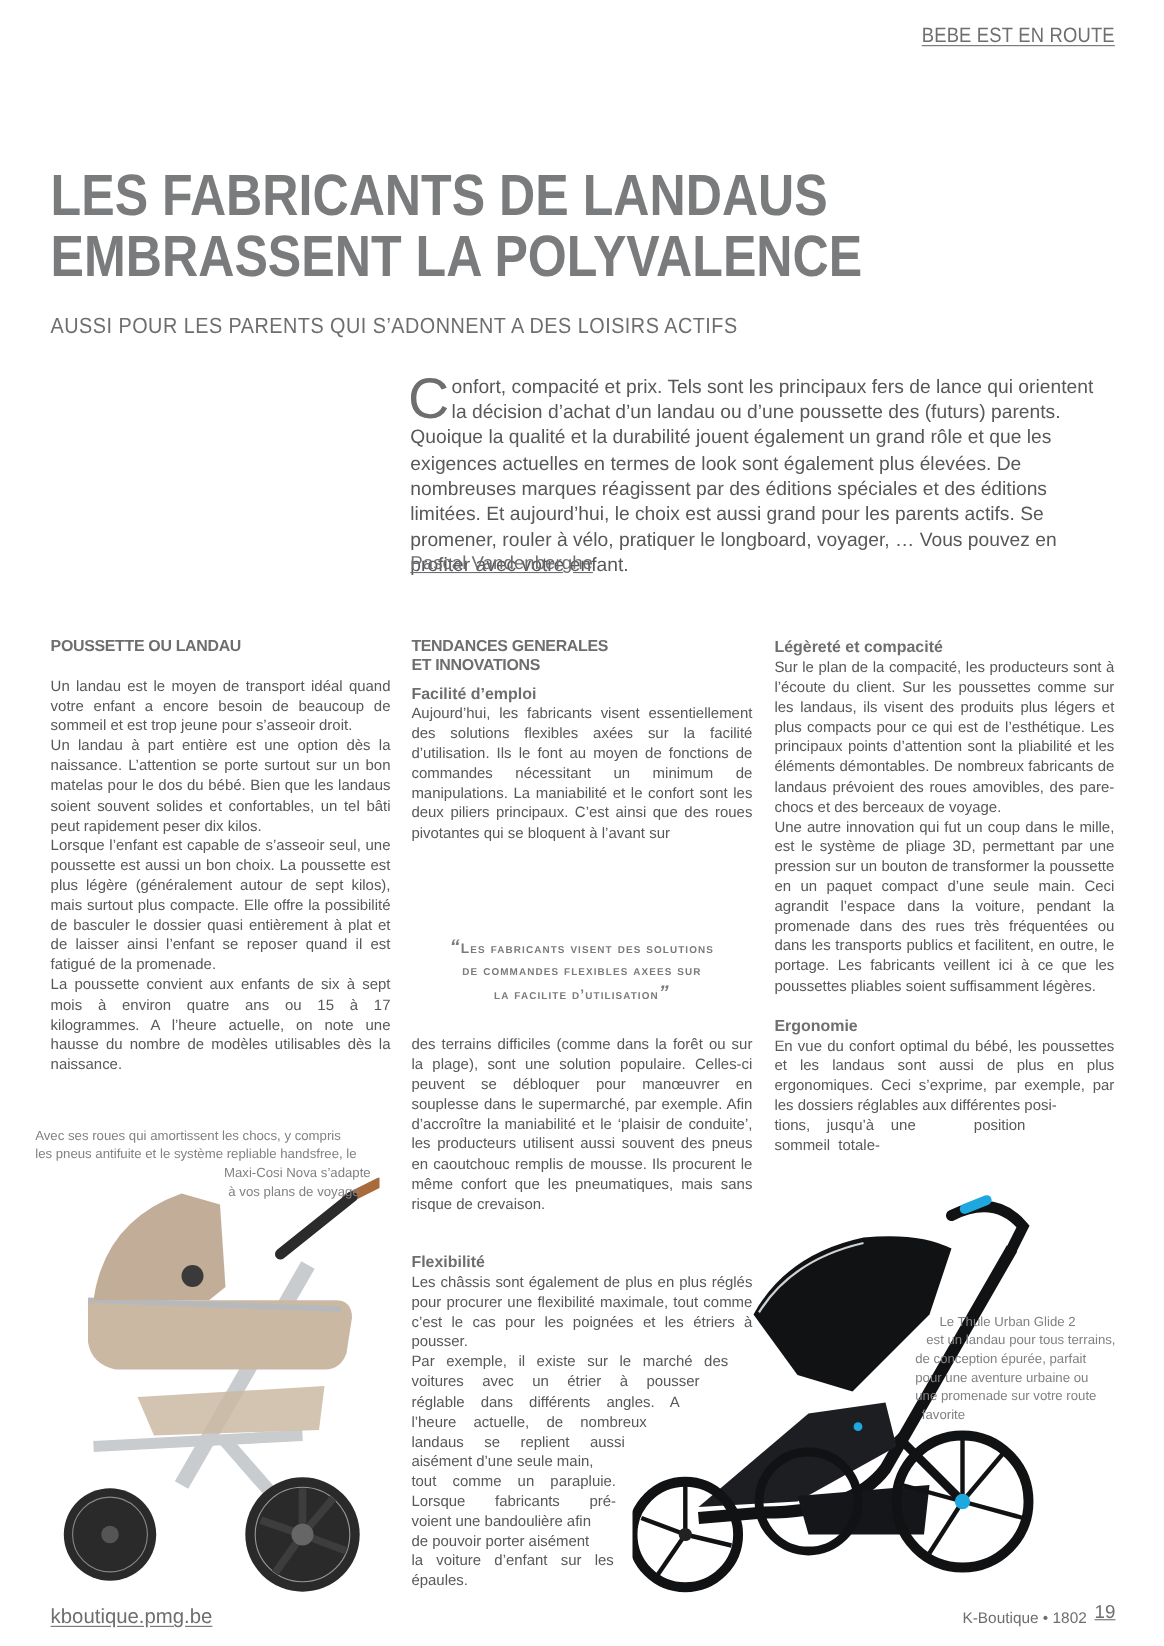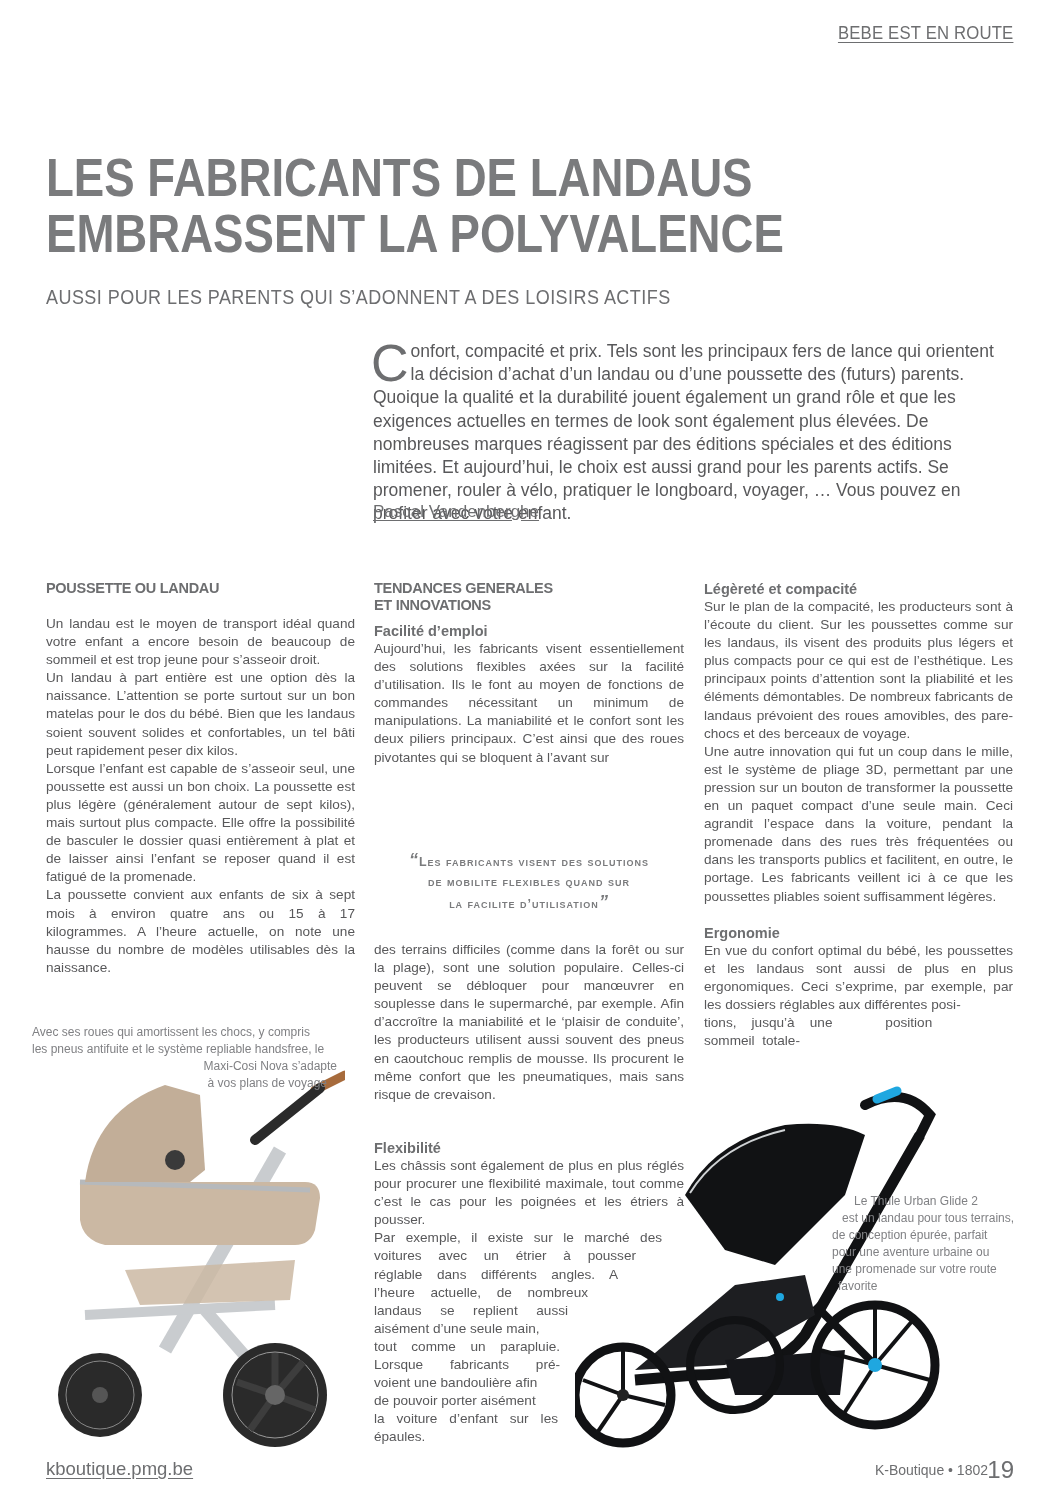--- a/index.html
+++ b/index.html
@@ -57,21 +57,21 @@
     font-size: 12px; line-height: 17px;
   }
   .cap1 { left: 32px; top: 1024px; width: 305px; }
   .cap1 .l3, .cap1 .l4 { text-align: right; }
   .cap2 { left: 826px; top: 1193px; width: 200px; }
   .footer-link {
     left: 46px; top: 1458px; font-family: "Liberation Sans", sans-serif; font-size: 18.5px;
     color: #6d6e70; text-decoration: underline; text-underline-offset: 3px;
   }
   .footer-mag { right: 64px; top: 1462px; font-family: "Liberation Sans", sans-serif; font-size: 14px; color: #6d6e70; }
-  .footer-page { right: 44px; top: 1456px; font-family: "Liberation Sans", sans-serif; font-size: 24px; color: #6d6e70; }
+  .footer-page { right: 44px; top: 1456px; font-family: "Liberation Sans", sans-serif; font-size: 17px; color: #6d6e70; text-decoration: underline; }
   svg { display: block; }
 </style>
 </head>
 <body>
 
 <div class="abs section-tag">BEBE EST EN ROUTE</div>
 <div class="abs headline">
   <div>LES FABRICANTS DE LANDAUS</div>
   <div>EMBRASSENT LA POLYVALENCE</div>
 </div>
@@ -136,21 +136,21 @@
   <h3>
     <span>TENDANCES GENERALES</span><br>
     <span>ET INNOVATIONS</span>
   </h3>
   <h4 style="margin-top:8px;">Facilité d’emploi</h4>
   <p>Aujourd’hui, les fabricants visent essentiellement des solutions flexibles axées sur la facilité d’utilisation. Ils le font au moyen de fonctions de commandes nécessitant un minimum de manipulations. La maniabilité et le confort sont les deux piliers principaux. C’est ainsi que des roues pivotantes qui se bloquent à l’avant sur</p>
 </div>
 
 <div class="abs pullquote">
   <div><span class="q">“</span><span>Les fabricants visent des solutions</span></div>
-  <div>de mobilite flexibles quand sur</div>
+  <div>de commandes flexibles axees sur</div>
   <div><span>la facilite d’utilisation</span><span class="q">”</span></div>
 </div>
 
 <div class="abs col col2b">
   <p>des terrains difficiles (comme dans la forêt ou sur la plage), sont une solution populaire. Celles-ci peuvent se débloquer pour manœuvrer en souplesse dans le supermarché, par exemple. Afin d’accroître la maniabilité et le ‘plaisir de conduite’, les producteurs utilisent aussi souvent des pneus en caoutchouc remplis de mousse. Ils procurent le même confort que les pneumatiques, mais sans risque de crevaison.</p>
 </div>
 
 <div class="abs col col2c">
   <h4>Flexibilité</h4>
   <p>Les châssis sont également de plus en plus réglés pour procurer une flexibilité maximale, tout comme c’est le cas pour les poignées et les étriers à pousser.</p>

